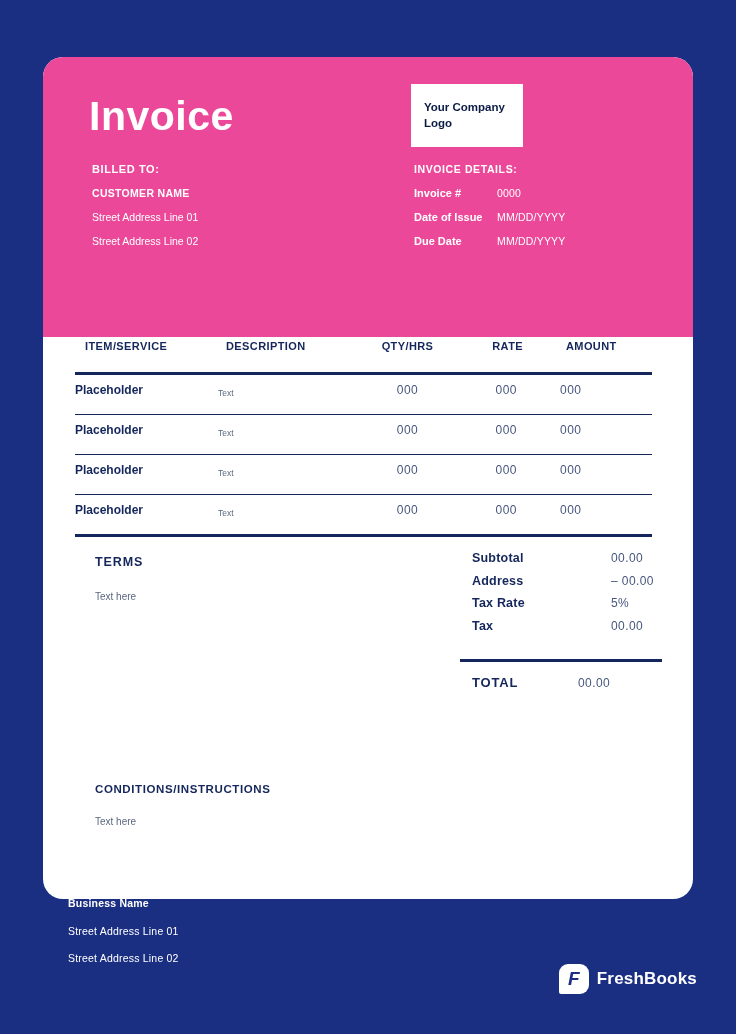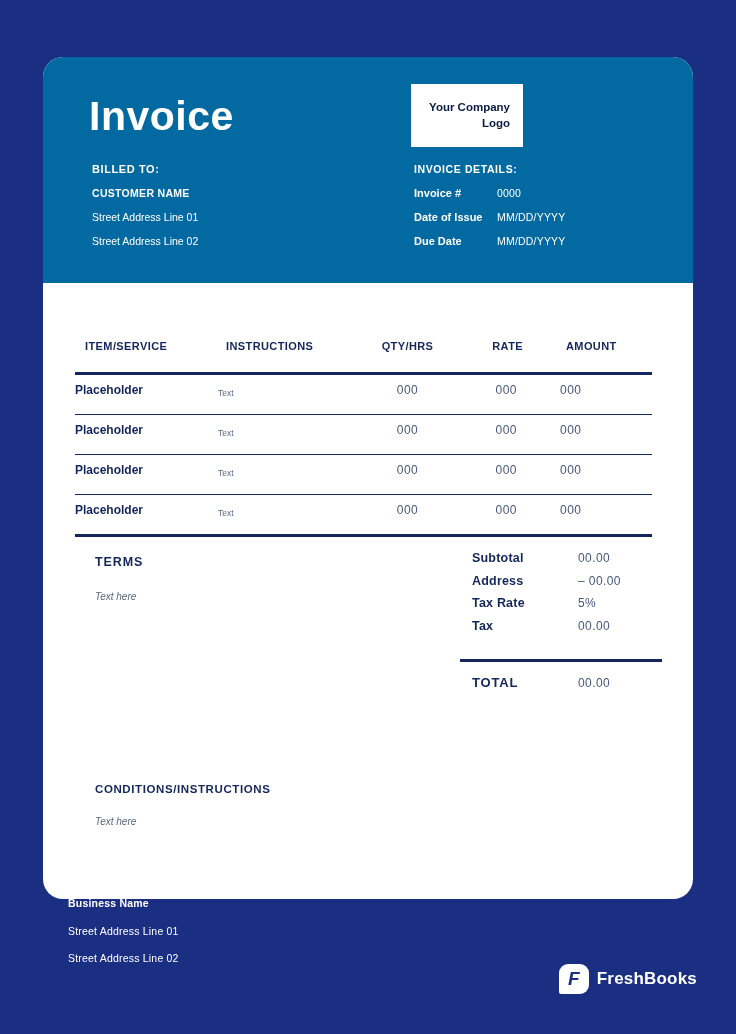--- a/index.html
+++ b/index.html
@@ -2,31 +2,31 @@
 <html><head>
 <meta charset="utf-8">
 <style>
   html,body{margin:0;padding:0;}
   body{font-family:"Liberation Sans","DejaVu Sans",sans-serif;}
   .page{position:relative;width:736px;height:1034px;background:#1B2F82;overflow:hidden;}
 
   
   .card{position:absolute;left:43px;top:57px;width:650px;height:842px;background:#FFFFFF;
         border-radius:20px;overflow:hidden;}
-  .card-header{position:absolute;left:0;top:0;width:100%;height:226px;background:#0369a1;color:#FFFFFF;}
+  .card-header{position:absolute;left:0;top:0;width:100%;height:280px;background:#ec4899;color:#FFFFFF;}
 
   .invoice-title{position:absolute;left:46px;top:36px;font-size:41px;font-weight:700;line-height:1.15;letter-spacing:0.5px;}
 
   .billed{position:absolute;left:49px;top:100px;width:260px;}
   .billed-row{height:24px;line-height:24px;font-size:10.5px;}
   .sec-heading{font-size:11px;font-weight:700;letter-spacing:0.6px;}
   .bold-row{font-weight:700;letter-spacing:0.3px;}
 
   .logo-box{position:absolute;left:368px;top:27px;width:112px;height:63px;background:#FFFFFF;color:#0B1C44;
-            display:flex;align-items:center;justify-content:center;text-align:right;}
+            display:flex;align-items:center;justify-content:center;text-align:left;}
   .logo-box span{font-size:11.5px;font-weight:700;line-height:1.35;width:86px;}
 
   .details{position:absolute;left:371px;top:100px;width:240px;}
   .details-row{height:24px;line-height:24px;font-size:10.5px;display:flex;}
   .details-label{width:83px;font-weight:700;font-size:11px;}
   .details-value{font-size:10.5px;letter-spacing:0.2px;}
 
   
   .itable{position:absolute;left:32px;top:272px;width:577px;color:#14265B;}
   .tgrid{display:grid;grid-template-columns:143px 157px 65px 85px 127px;align-items:start;}
@@ -40,24 +40,24 @@
   .trow:last-child{border-bottom:3px solid #14265B;}
   .trow .c1{font-size:12px;font-weight:700;}
   .trow .c2{font-size:8.5px;color:#5A6781;padding-top:3px;}
   .trow .c3{text-align:center;font-size:12px;color:#46567D;letter-spacing:0.5px;}
   .trow .c4{text-align:right;padding-right:8px;font-size:12px;color:#46567D;letter-spacing:0.5px;}
   .trow .c5{padding-left:35px;font-size:12px;color:#46567D;letter-spacing:0.5px;}
 
   
   .terms{position:absolute;left:52px;top:498px;width:280px;color:#14265B;}
   .terms-heading{font-size:12.5px;font-weight:700;letter-spacing:0.9px;line-height:14px;}
-  .body-text{font-size:10px;color:#5A6781;line-height:14px;margin-top:21px;font-style:italic;}
+  .body-text{font-size:10px;color:#5A6781;line-height:14px;margin-top:21px;}
 
   .totals{position:absolute;left:417px;top:490px;width:202px;color:#14265B;}
-  .totals-row{display:grid;grid-template-columns:118px 1fr;height:22.5px;line-height:22.5px;}
+  .totals-row{display:grid;grid-template-columns:118px 1fr;height:22.5px;line-height:22.5px;gap:33px;}
   .totals-label{padding-left:12px;font-size:12.5px;font-weight:700;letter-spacing:0.2px;}
   .totals-value{font-size:12px;color:#46567D;letter-spacing:0.4px;}
   .totals-line{margin-top:22px;border-top:3.5px solid #14265B;width:100%;}
   .total-row{margin-top:10px;display:grid;grid-template-columns:118px 1fr;height:22.5px;line-height:22.5px;}
   .total-label{padding-left:12px;font-size:13px;font-weight:700;letter-spacing:0.8px;}
   .total-value{font-size:12px;color:#46567D;letter-spacing:0.4px;}
 
   .conditions{position:absolute;left:52px;top:725px;width:420px;color:#14265B;}
   .cond-heading{font-size:11.5px;font-weight:700;letter-spacing:0.6px;line-height:14px;}
   .conditions .body-text{margin-top:19px;}
@@ -109,21 +109,21 @@
         <div class="details-row">
           <span class="details-label">Due Date</span>
           <span class="details-value">MM/DD/YYYY</span>
         </div>
       </div>
     </div>
 
     <div class="itable">
       <div class="tgrid thead">
         <div class="c1">ITEM/SERVICE</div>
-        <div class="c2">INSTRUCTIONS</div>
+        <div class="c2">DESCRIPTION</div>
         <div class="c3">QTY/HRS</div>
         <div class="c4">RATE</div>
         <div class="c5">AMOUNT</div>
       </div>
 
       <div class="tgrid trow">
         <div class="c1">Placeholder</div>
         <div class="c2">Text</div>
         <div class="c3">000</div>
         <div class="c4">000</div>

